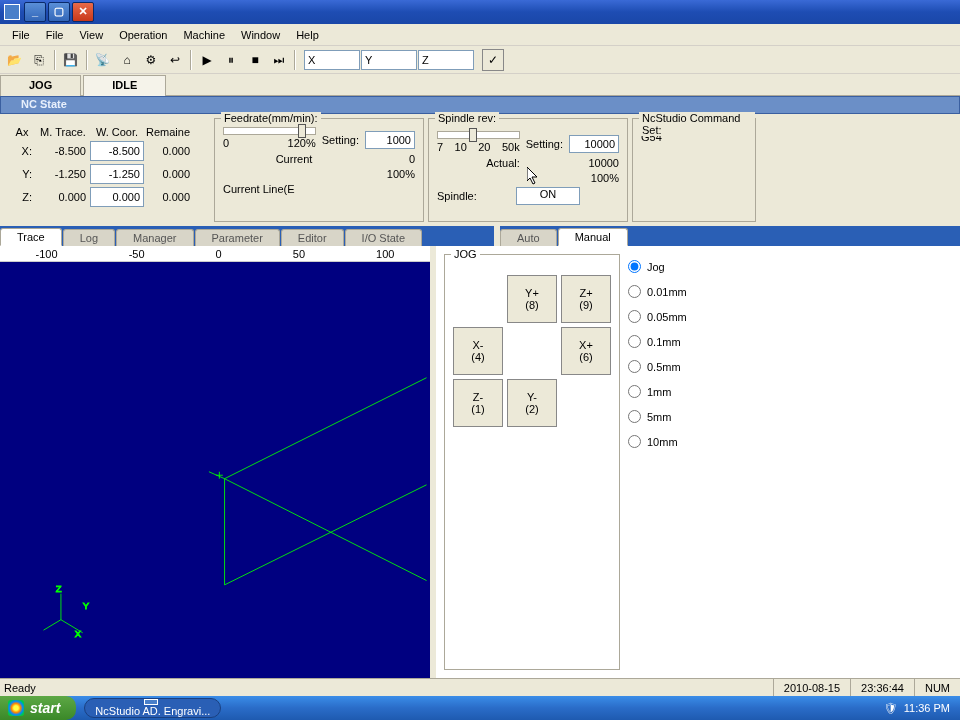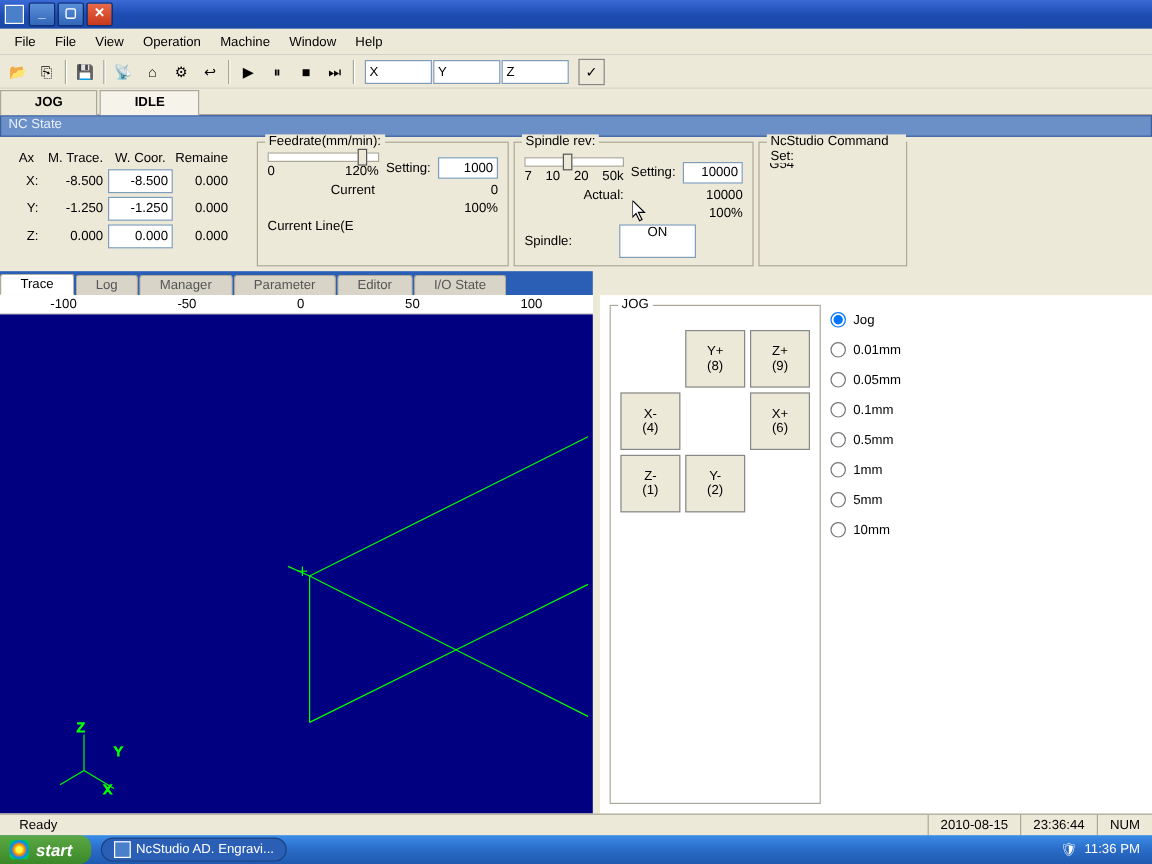--- a/index.html
+++ b/index.html
@@ -23,21 +23,21 @@
 .tsep { width: 2px; height: 20px; border-left: 1px solid #aca899; border-right: 1px solid #fff; margin: 0 2px; }
 .coord-inputs { display: flex; gap: 1px; margin-left: 4px; }
 .coord-in { width: 56px; height: 20px; border: 1px solid #7f9db9; background: #fff; padding: 0 3px; font-size: 11px; }
 
 
 .modetabs { height: 22px; display: flex; background: #ece9d8; border-bottom: 1px solid #aca899; }
 .modetab { padding: 3px 28px; border: 1px solid #aca899; border-bottom: none; margin-right: 2px; background: #f5f3ea; font-weight: bold; position: relative; top: 1px; }
 .modetab.active { background: #ece9d8; }
 
 
-.ncstate { height: 18px; background: #6b8fc7; color: #e8f0fc; padding: 1px 6px; font-size: 11px; border: 1px solid #3a5fa0; }
+.ncstate { height: 18px; background: #6b8fc7; color: #e8f0fc; padding: 1px 20px; font-size: 11px; border: 1px solid #3a5fa0; font-weight: bold; }
 
 
 .panels { display: flex; height: 112px; padding: 4px; gap: 4px; }
 .panel { border: 1px solid #aca899; position: relative; background: #ece9d8; }
 .panel-legend { position: absolute; top: -7px; left: 6px; background: #ece9d8; padding: 0 3px; font-size: 11px; }
 
 
 .axis-panel { width: 206px; padding: 8px 4px 4px 4px; border: none; }
 .axis-hdr { display: flex; font-size: 11px; margin-bottom: 3px; }
 .axis-hdr > div { text-align: center; }
@@ -50,65 +50,65 @@
 
 .feed-panel { width: 210px; padding: 8px 8px 4px 8px; }
 .slider { width: 100%; height: 8px; border: 1px solid #aca899; background: #fff; position: relative; margin-bottom: 2px; }
 .slider-thumb { position: absolute; top: -4px; width: 8px; height: 14px; background: #ece9d8; border: 1px solid #555; }
 .slider-ticks { display: flex; justify-content: space-between; font-size: 10px; margin-bottom: 4px; }
 .row-kv { display: flex; justify-content: space-between; align-items: center; margin-bottom: 3px; }
 .small-input { width: 50px; height: 18px; border: 1px solid #7f9db9; background: #fff; text-align: right; padding: 0 3px; }
 
 
 .spindle-panel { width: 200px; padding: 12px 8px 4px 8px; }
-.spindle-on { width: 64px; height: 28px; border: 1px solid #7f9db9; background: #fff; text-align: center; }
+.spindle-on { width: 64px; height: 18px; border: 1px solid #7f9db9; background: #fff; text-align: center; }
 
 
 .cmd-panel { width: 124px; padding: 12px 8px 4px 8px; }
 
 
 .tabrow { display: flex; height: 20px; }
 .left-tabs { display: flex; width: 494px; background: #2a5fb5; align-items: flex-end; }
 .right-tabs { display: flex; flex: 1; background: #2a5fb5; align-items: flex-end; margin-left: 6px; }
 .tab { padding: 2px 16px; background: #ece9d8; border: 1px solid #aca899; border-bottom: none; margin-right: 1px; font-size: 11px; cursor: pointer; border-radius: 3px 3px 0 0; text-align: center; }
 .tab.inactive { background: #d8d5c8; color: #555; }
 .tab.active { background: #fff; border-bottom: 1px solid #fff; position: relative; z-index: 2; }
 
 
 .maincontent { display: flex; height: 432px; }
 
 
-.trace-wrap { width: 494px; display: flex; flex-direction: column; background: #fff; }
+.trace-wrap { width: 430px; display: flex; flex-direction: column; background: #fff; }
 .ruler-top { height: 16px; display: flex; justify-content: space-around; align-items: center; font-size: 10px; background: #fff; border-bottom: 1px solid #ccc; }
 .trace { flex: 1; background: #000080; position: relative; overflow: hidden; }
 .trace svg { width: 100%; height: 100%; }
 
 
 .rightpane { flex: 1; background: #fff; padding: 8px; display: flex; gap: 8px; margin-left: 6px; }
 .jogbox { border: 1px solid #aca899; width: 176px; padding: 10px 8px; position: relative; }
 .jogbox-legend { position: absolute; top: -7px; left: 6px; background: #fff; padding: 0 3px; }
 .joggrid { display: grid; grid-template-columns: repeat(3, 50px); grid-template-rows: repeat(3, 48px); gap: 4px; margin-top: 10px; }
 .jogbtn { border: 1px solid #888; background: #ece9d8; display: flex; flex-direction: column; align-items: center; justify-content: center; cursor: pointer; font-size: 11px; }
 .empty { border: none; background: transparent; cursor: default; }
 .tip { margin-top: 10px; font-size: 11px; }
 
 .radios { padding-top: 6px; }
 .radio-row { display: flex; align-items: center; margin-bottom: 12px; }
 .radio-row input { margin-right: 6px; }
 
 
 .statusbar { position: absolute; bottom: 24px; left: 0; right: 0; height: 18px; background: #ece9d8; border-top: 1px solid #aca899; display: flex; align-items: center; }
-.status-left { flex: 1; padding-left: 16px; }
+.status-left { flex: 1; padding-left: 4px; }
 .status-cell { border-left: 1px solid #aca899; padding: 0 10px; height: 100%; display: flex; align-items: center; }
 
 
 .taskbar { position: absolute; bottom: 0; left: 0; right: 0; height: 24px; background: linear-gradient(to bottom, #3a8de8, #2a6cc8 50%, #1e5ab0); display: flex; align-items: center; justify-content: flex-end; }
 .startbtn { height: 24px; padding: 0 16px 0 8px; background: linear-gradient(to bottom, #5da845, #3a8828); color: white; font-weight: bold; font-style: italic; font-size: 14px; display: flex; align-items: center; border-radius: 0 10px 10px 0; }
 .startbtn::before { content: ""; width: 16px; height: 16px; background: radial-gradient(circle, #ff4 20%, #f80 40%, #08f 60%, #0c4 80%); border-radius: 3px; margin-right: 6px; }
-.taskitem { height: 20px; margin-left: 8px; padding: 0 10px; background: #2a5fb5; border: 1px solid #1a4080; color: white; display: flex; align-items: center; border-radius: 10px; }
+.taskitem { height: 20px; margin-left: 8px; padding: 0 10px; background: #2a5fb5; border: 1px solid #1a4080; color: white; display: flex; align-items: center; border-radius: 10px; flex-direction: column; }
 .tray { margin-left: auto; padding: 0 10px; color: white; font-size: 11px; display: flex; align-items: center; gap: 6px; }
 
 
 .cursor { position: absolute; width: 14px; height: 20px; pointer-events: none; z-index: 1000; }
 </style>
 </head>
 <body>
 
 <div class="titlebar">
   <span class="titlebar-icon"></span>
@@ -257,20 +257,24 @@
 
 <div class="tabrow">
   <div class="left-tabs">
     <div class="tab active">Trace</div>
     <div class="tab inactive">Log</div>
     <div class="tab inactive">Manager</div>
     <div class="tab inactive">Parameter</div>
     <div class="tab inactive">Editor</div>
     <div class="tab inactive">I/O State</div>
   </div>
+  <div class="right-tabs">
+    <div class="tab inactive">Auto</div>
+    <div class="tab active">Manual</div>
+  </div>
 </div>
 
 <div class="maincontent">
   <div class="trace-wrap">
     <div class="ruler-top">
       <span>-100</span>
       <span>-50</span>
       <span>0</span>
       <span>50</span>
       <span>100</span>

